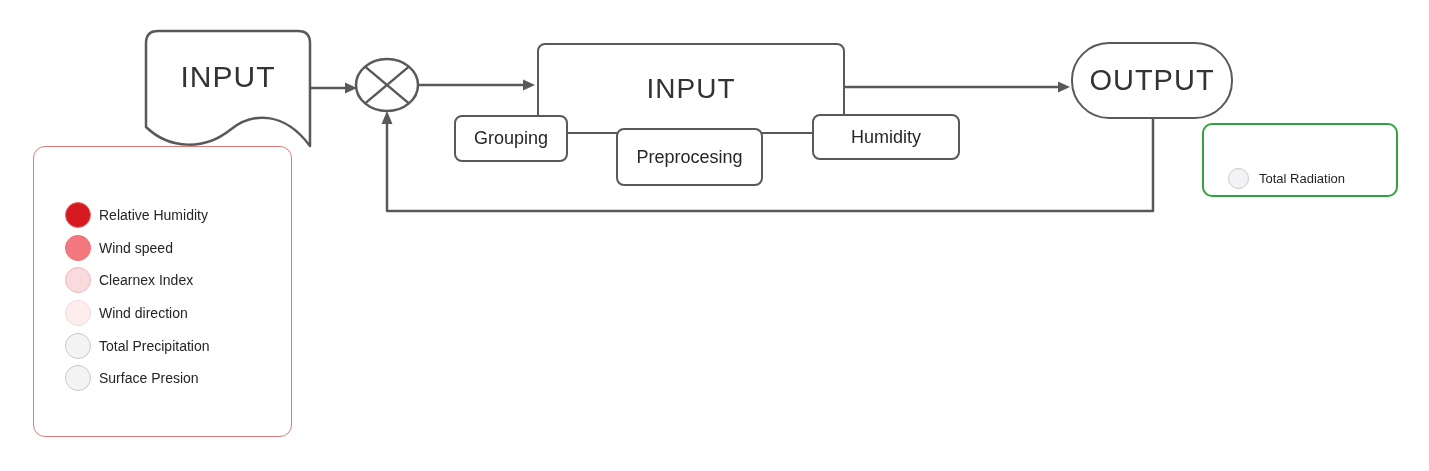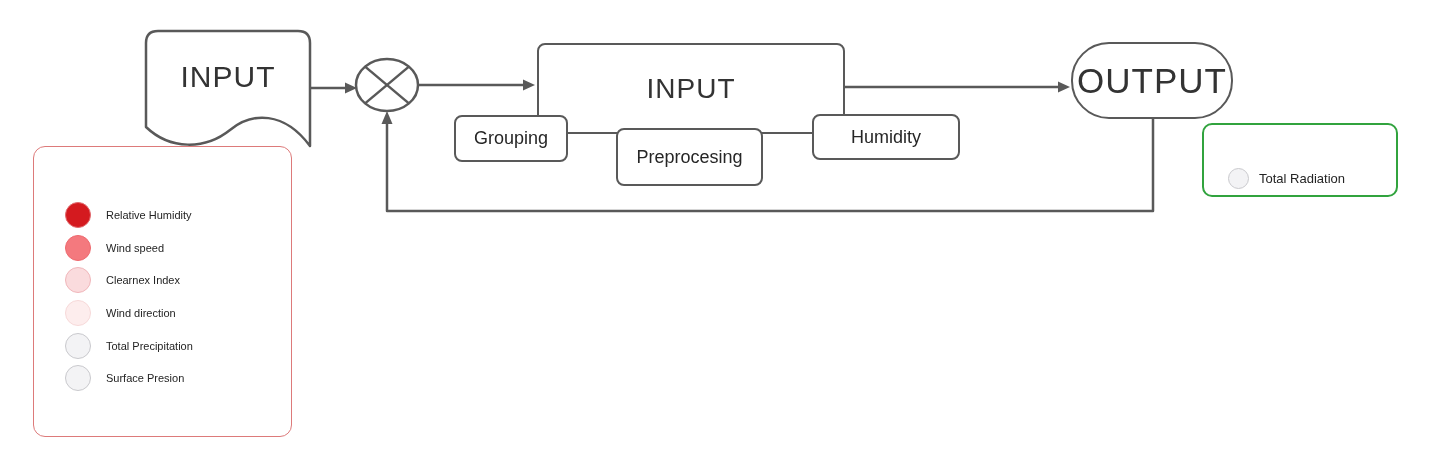--- a/index.html
+++ b/index.html
@@ -43,21 +43,21 @@
     font-size: 18px;
     color: #262626;
     z-index: 4;
   }
   .node-grouping    { left: 454px; top: 115px; width: 114px; height: 47px; }
   .node-preprocesing{ left: 616px; top: 128px; width: 147px; height: 58px; }
   .node-estimate    { left: 812px; top: 114px; width: 148px; height: 46px; }
   .node-output {
     left: 1071px; top: 42px; width: 162px; height: 77px;
     border-radius: 38px;
-    font-size: 35px;
+    font-size: 29px;
     letter-spacing: 1px;
     z-index: 3;
   }
 
   .input-label {
     position: absolute;
     left: 146px; top: 48px; width: 164px; height: 58px;
     display: flex; align-items: center; justify-content: center;
     font-size: 30px;
     letter-spacing: 1px;
@@ -86,22 +86,22 @@
     align-items: center;
     padding-left: 31px;
   }
   .legend-dot {
     width: 26px; height: 26px;
     border-radius: 50%;
     border: 1.5px solid transparent;
     flex: 0 0 auto;
   }
   .legend-label {
-    margin-left: 15px;
-    font-size: 11px;
+    margin-left: 8px;
+    font-size: 14px;
     color: #242424;
     white-space: nowrap;
   }
 
   
   .output-legend-box {
     position: absolute;
     left: 1202px; top: 123px; width: 196px; height: 74px;
     background: #ffffff;
     border: 2px solid #31a33e;

